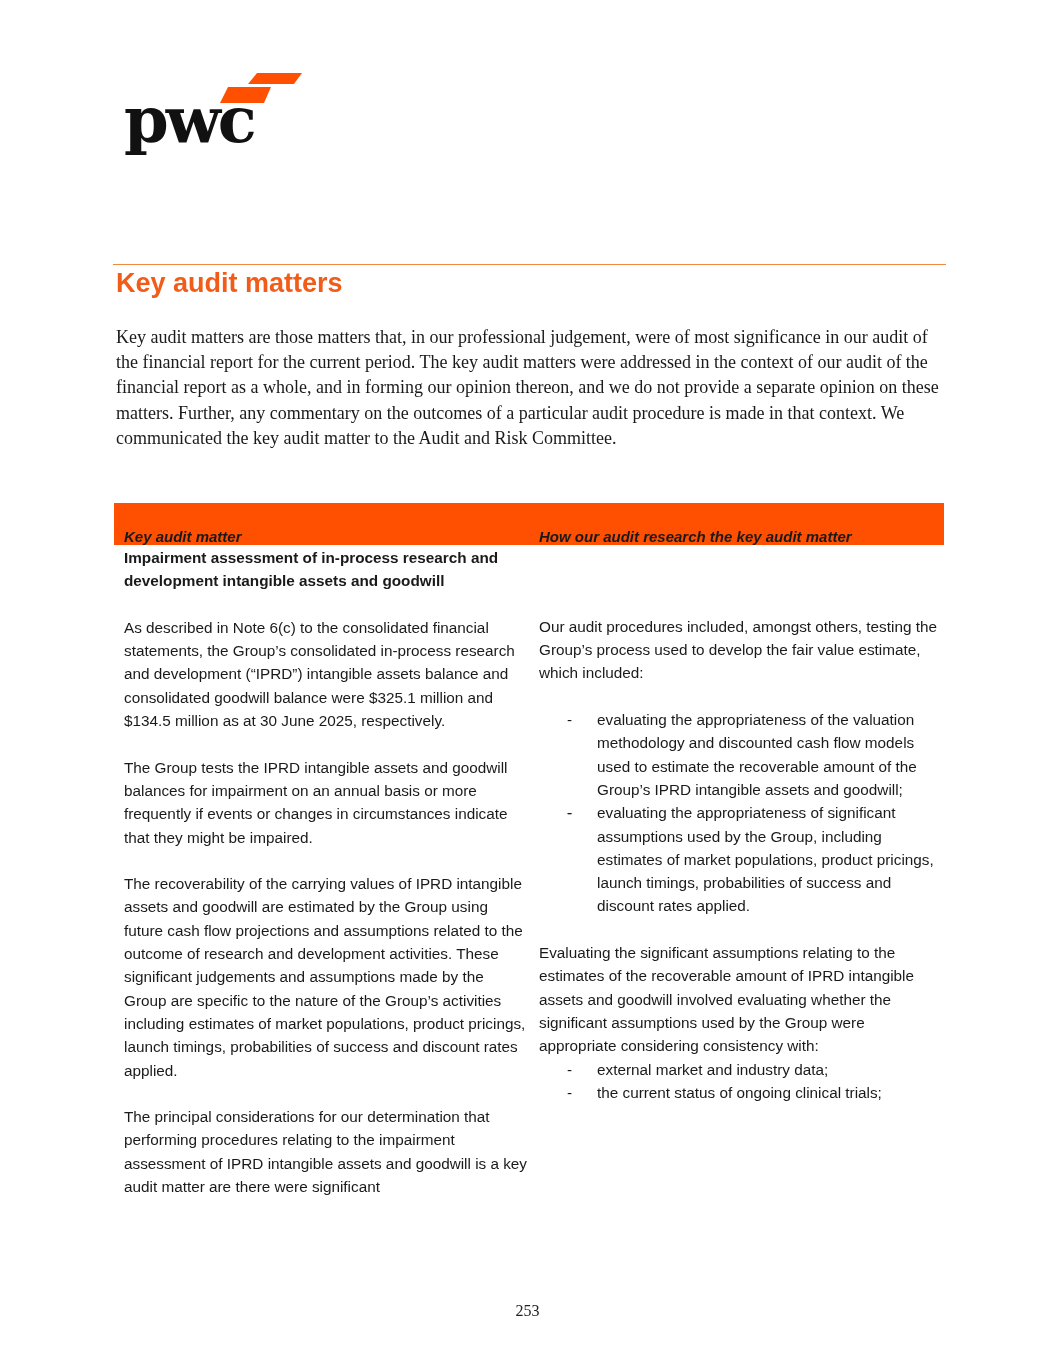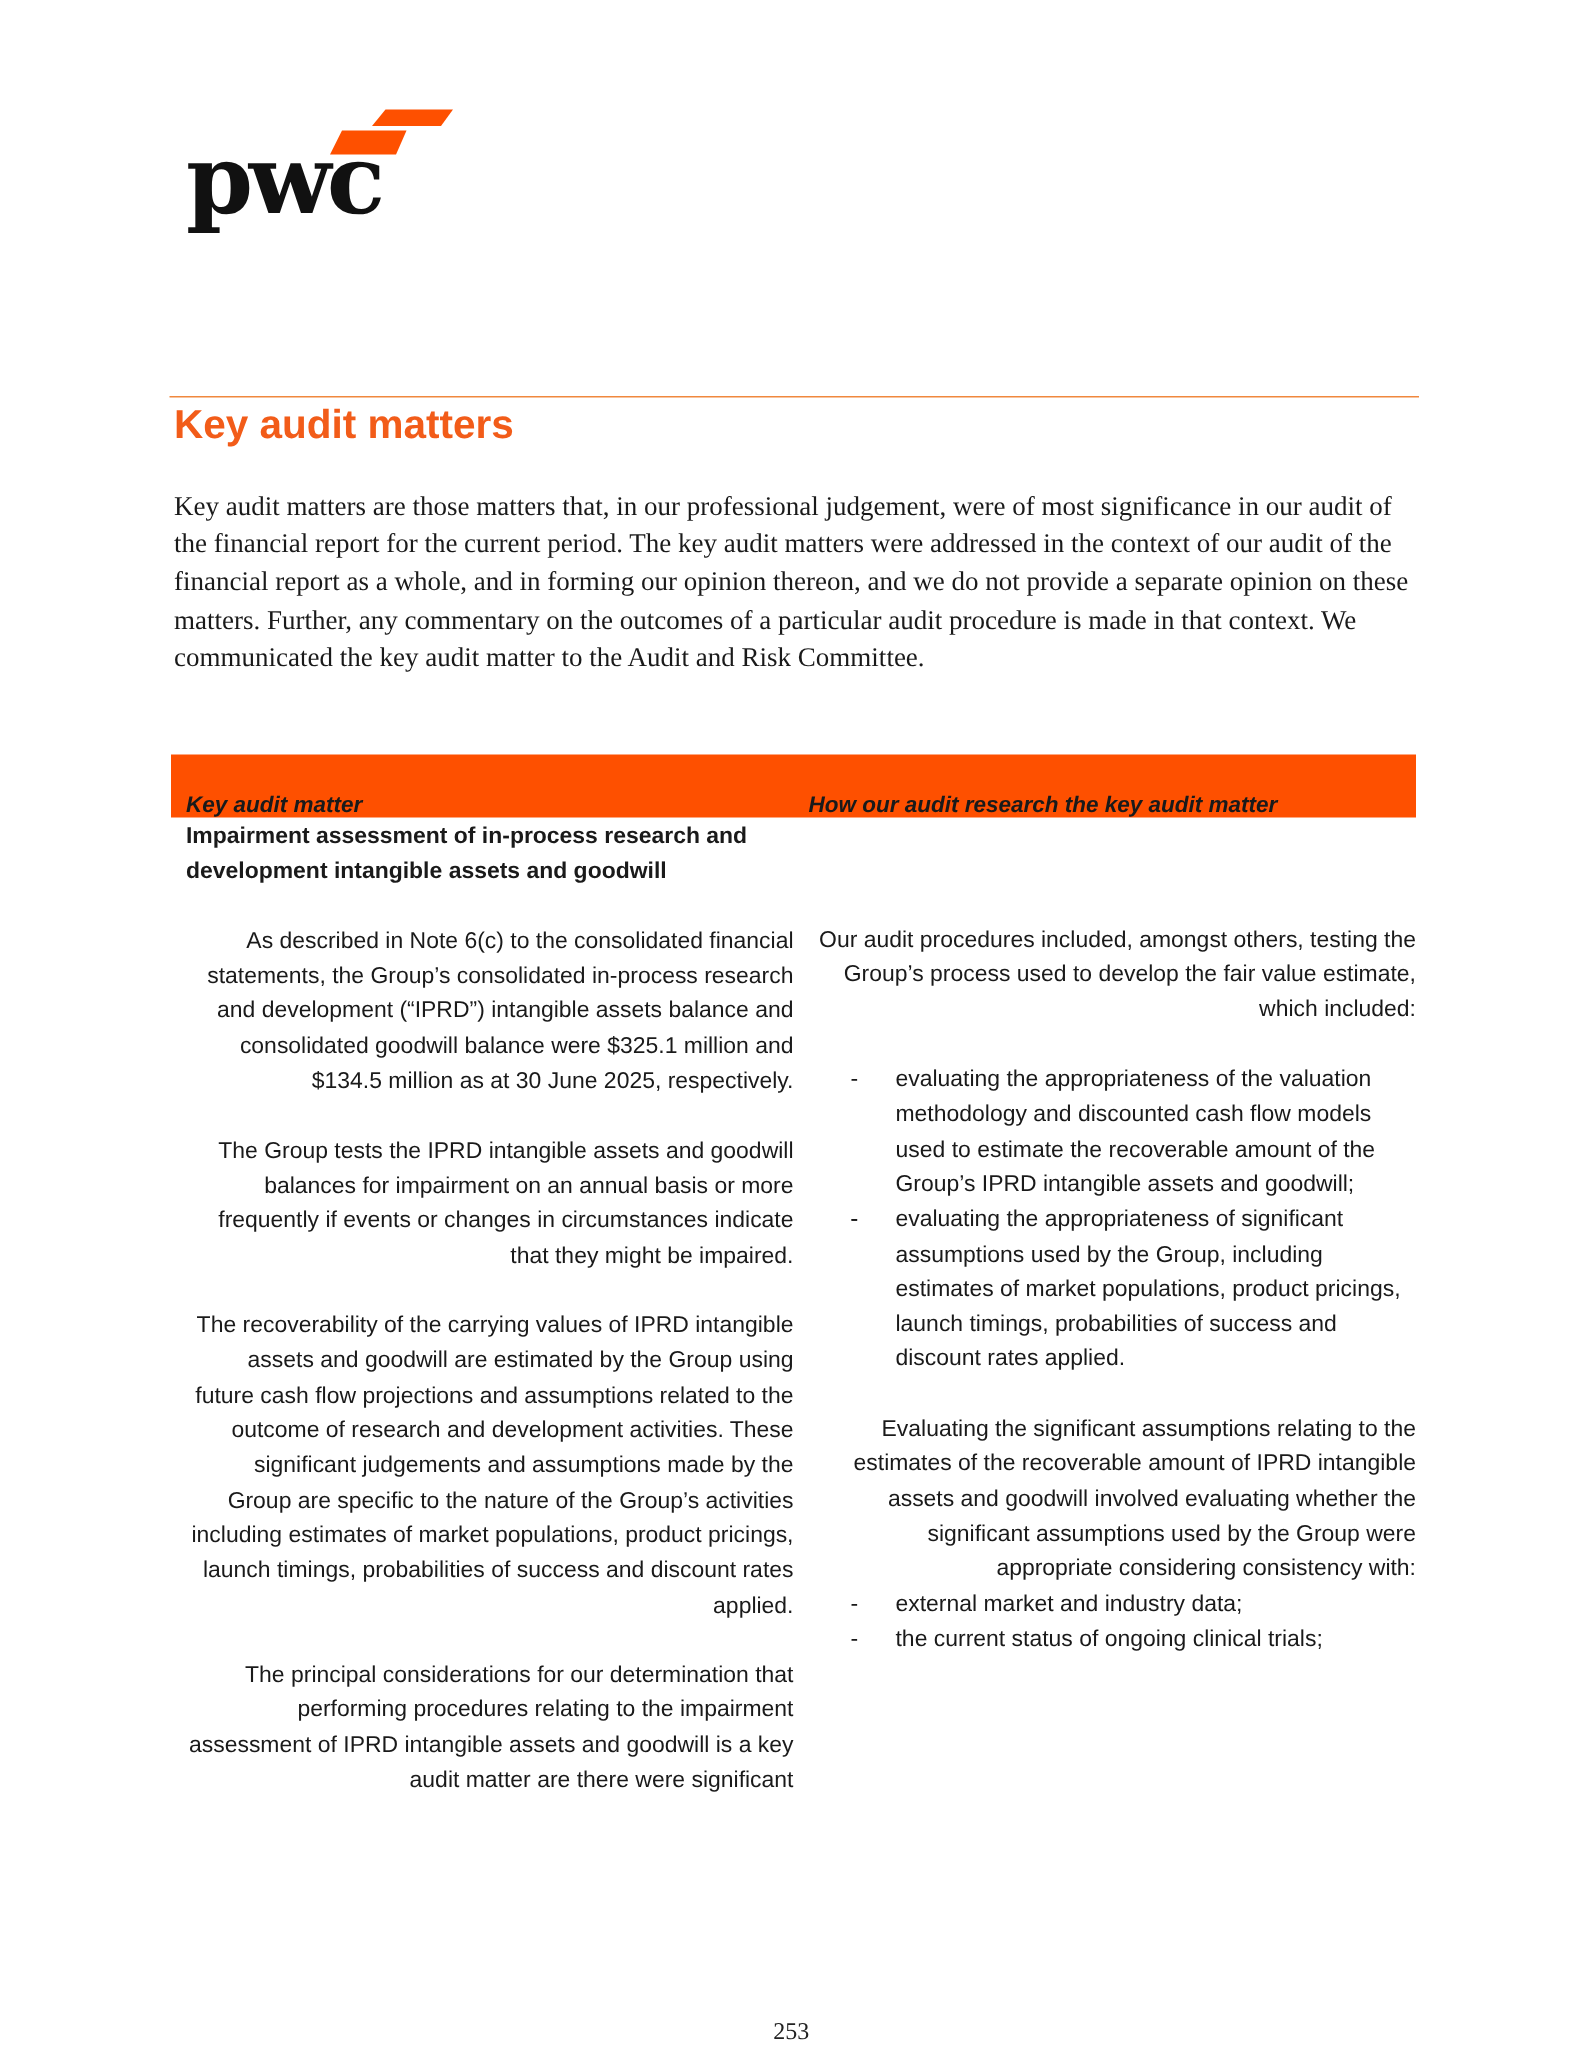--- a/index.html
+++ b/index.html
@@ -10,26 +10,26 @@
   .title { position: absolute; left: 116px; top: 268px; margin: 0; font-family: "Liberation Sans", sans-serif; font-weight: bold; font-size: 27px; color: #f25c19; }
   .intro { position: absolute; left: 116px; top: 325px; width: 830px; margin: 0; font-family: Liberation Serif, serif; font-size: 18px; line-height: 25.2px; color: #1a1a1a; }
   .table { position: absolute; left: 114px; top: 503px; width: 830px; }
   .thead { background: #fe5000; height: 42px; display: flex; align-items: flex-end; font-family: "Liberation Sans", sans-serif; font-style: italic; font-weight: bold; font-size: 15px; color: #1a1a1a; }
   .thead .c1 { width: 415px; padding-left: 10px; box-sizing: border-box; }
   .thead .c2 { padding-left: 10px; }
   .tbody { display: flex; font-family: "Liberation Sans", sans-serif; font-size: 15.3px; line-height: 23.3px; color: #1a1a1a; }
   .col-left { width: 415px; padding-left: 10px; box-sizing: border-box; }
   .col-right { width: 415px; padding-left: 10px; box-sizing: border-box; }
   .kam-title { font-weight: bold; margin: 0; padding-top: 1px; }
-  p.para { margin: 0; text-align: right; }
+  p.para { margin: 0; }
   .gap { height: 23.3px; }
   ul.dash { list-style: none; margin: 0; padding: 0; }
   ul.dash li { position: relative; padding-left: 58px; }
   ul.dash li .bul { position: absolute; left: 28px; top: 0; }
-  .page-num { position: absolute; left: 0; width: 1055px; top: 1346px; text-align: center; font-family: "Liberation Serif", serif; font-size: 16px; color: #222; }
+  .page-num { position: absolute; left: 0; width: 1055px; top: 1302px; text-align: center; font-family: "Liberation Serif", serif; font-size: 16px; color: #222; }
 </style>
 </head>
 <body>
 
 <div class="logo">
   <svg width="180" height="92" viewBox="0 0 180 92">
     <polygon points="133,3 178,3 170,14 124,14" fill="#fe5000"></polygon>
     <polygon points="104,17 147,17 140,33 96,33" fill="#fe5000"></polygon>
     <text x="0" y="72" font-family="DejaVu Serif, serif" font-weight="bold" font-size="64" fill="#111" letter-spacing="-3">pwc</text>
   </svg>

